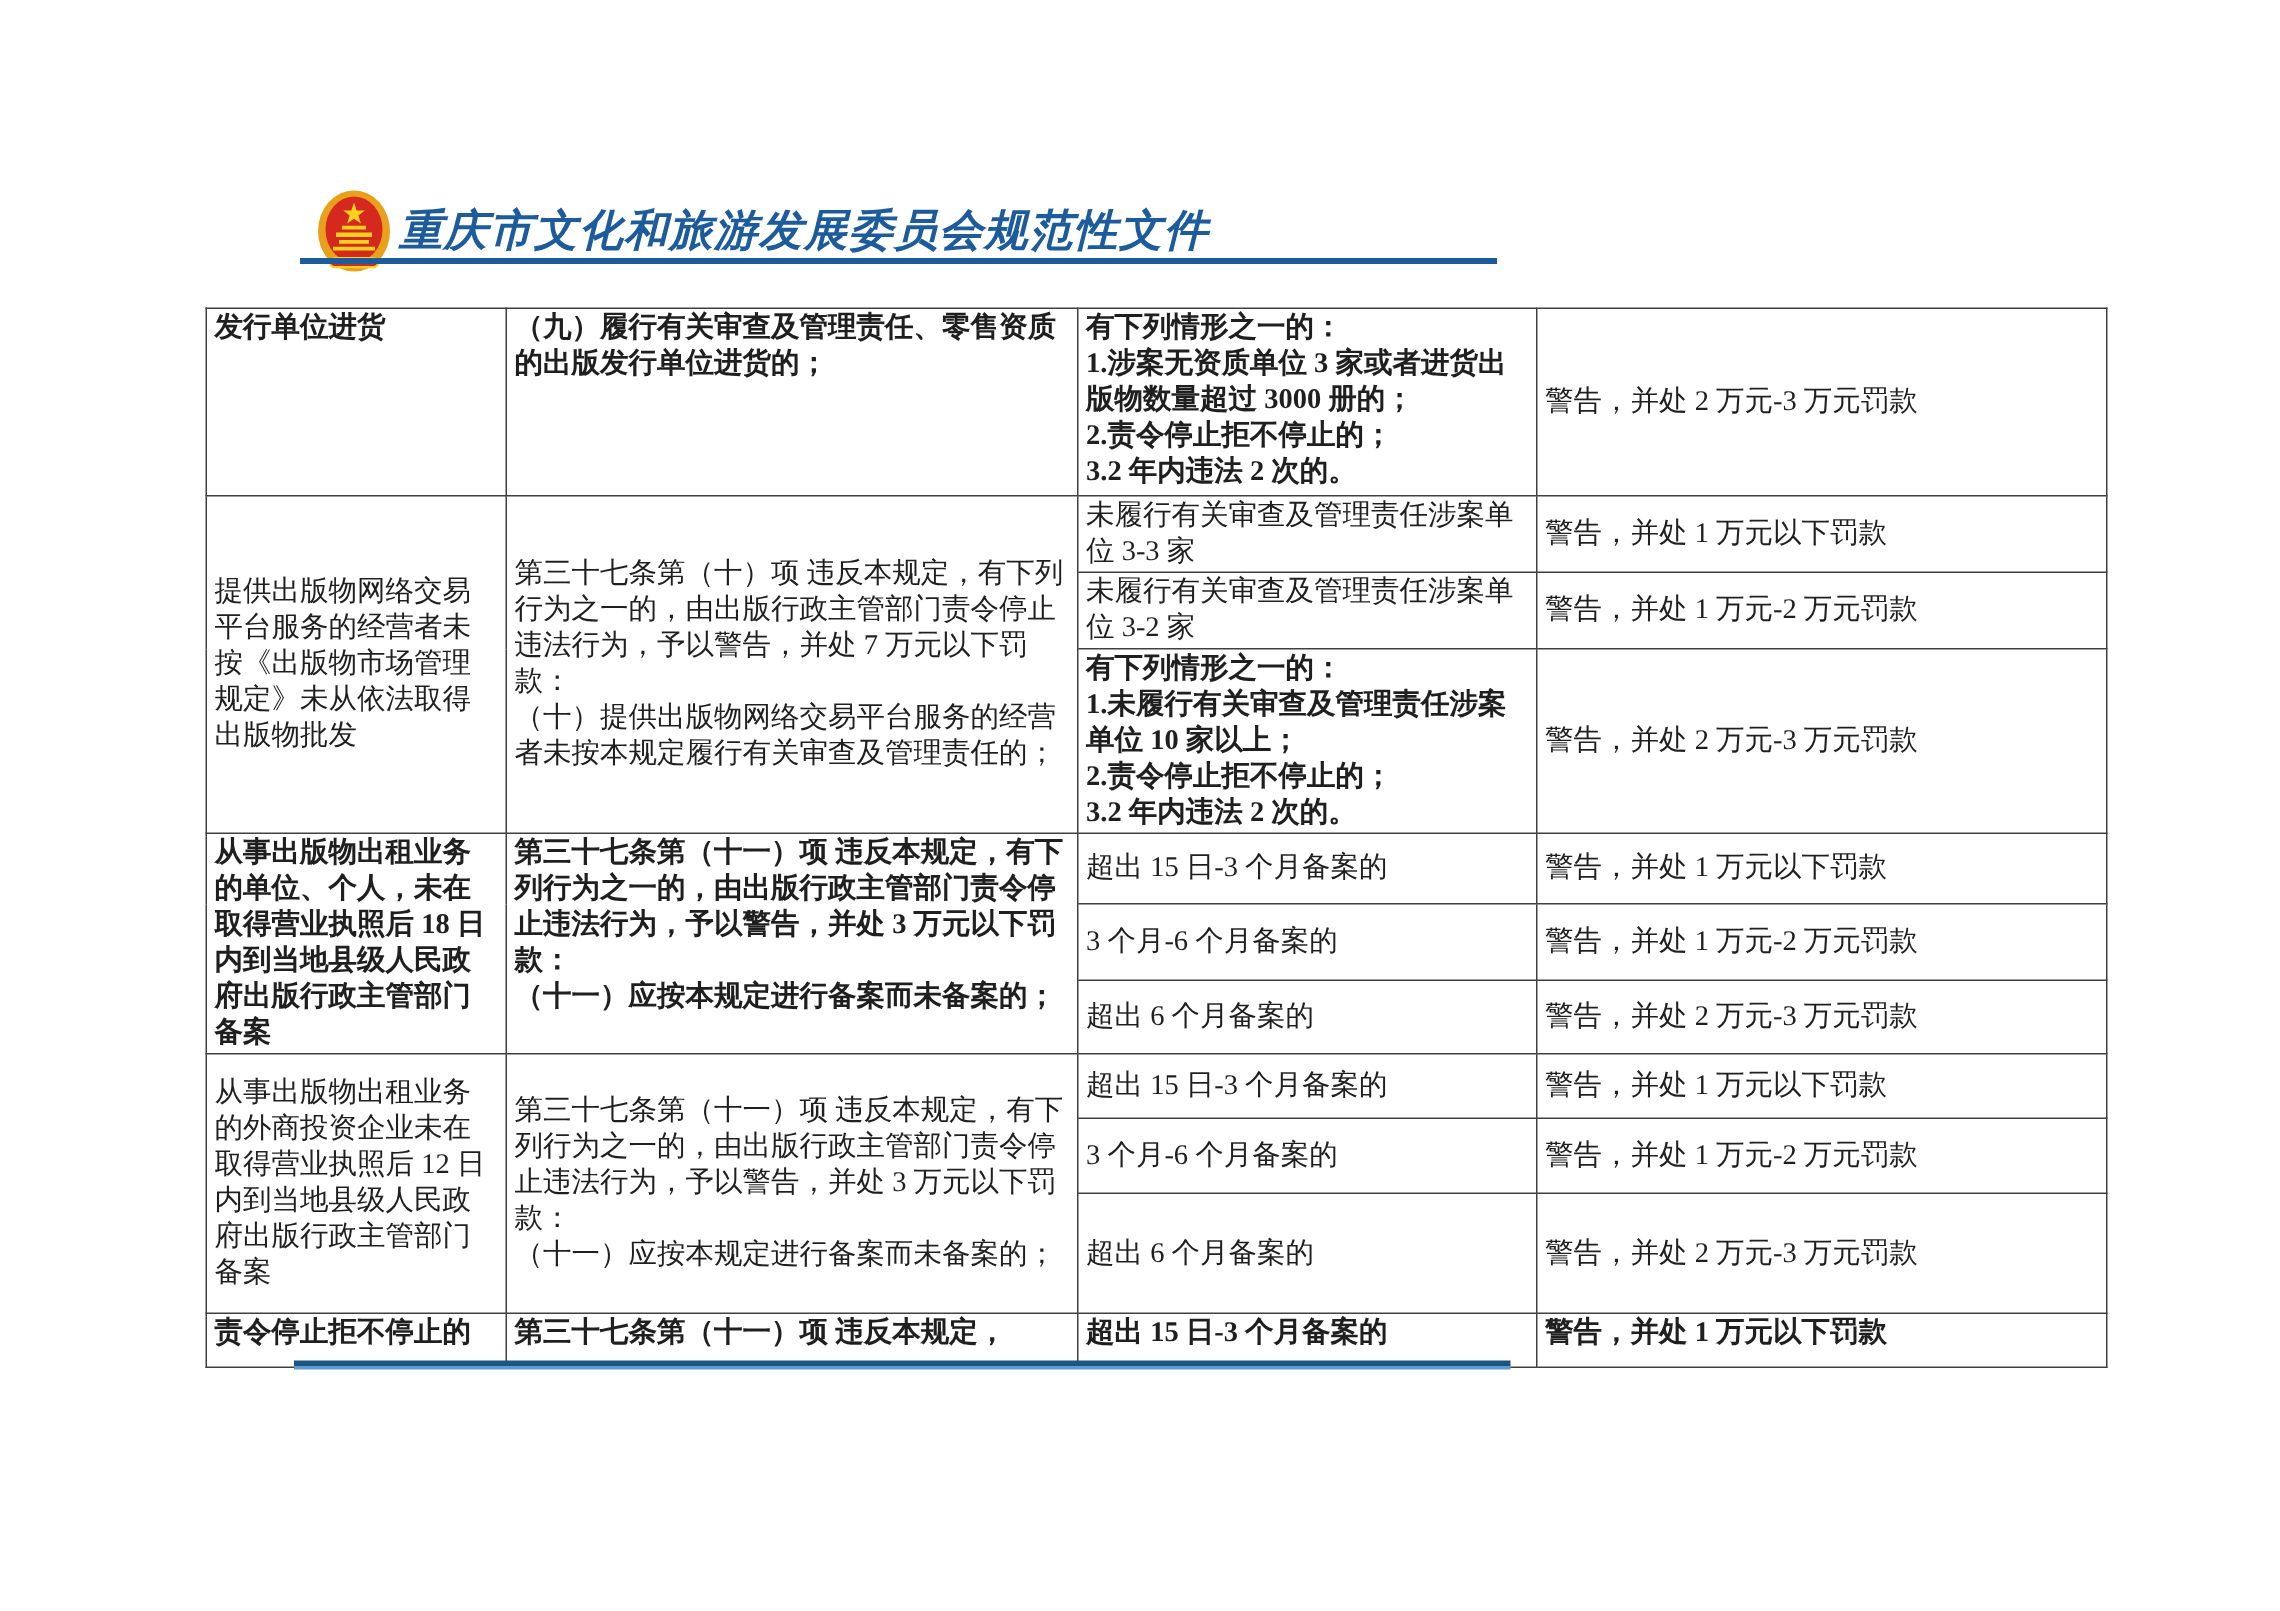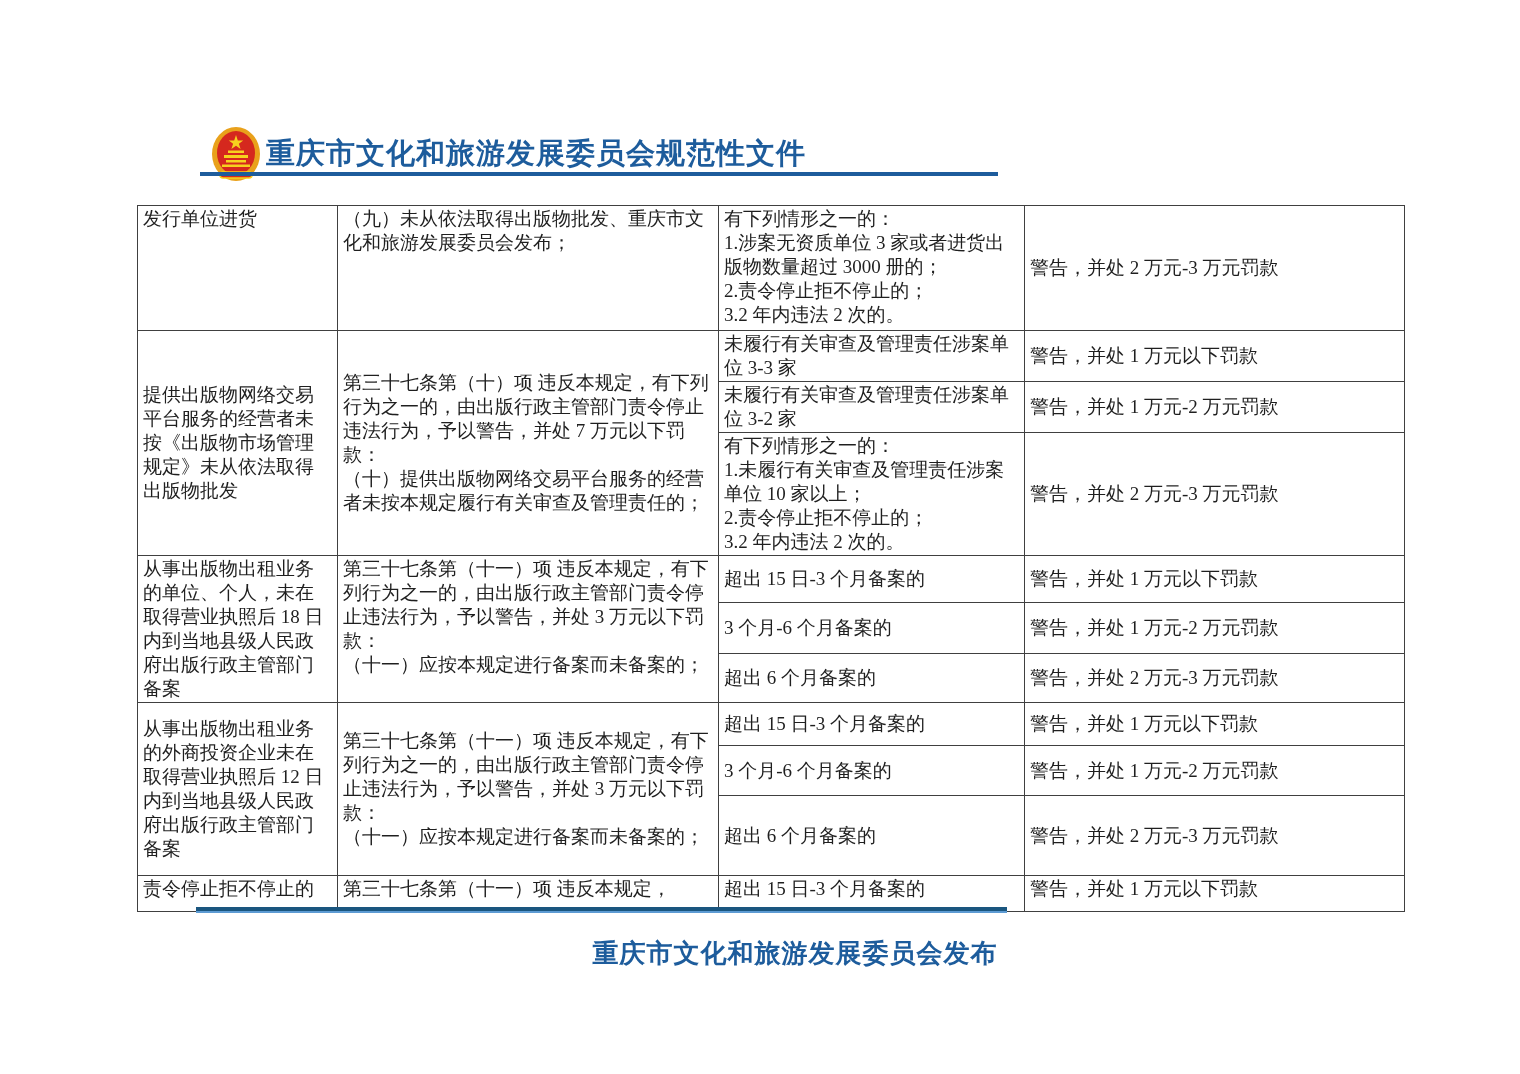--- a/index.html
+++ b/index.html
@@ -1,31 +1,31 @@
 <!DOCTYPE html>
 <html><head>
 <meta charset="utf-8">
 <style>
   html,body{margin:0;padding:0;background:#fff;}
   .page{
     position:relative;width:1520px;height:1074px;background:#ffffff;overflow:hidden;
     font-family:"Liberation Serif","DejaVu Serif",serif;
   }
   
-  .header{position:absolute;left:211px;top:126px;height:56px;display:flex;align-items:center;}
+  .header{position:absolute;left:211px;top:126px;height:56px;display:flex;align-items:center;font-style:italic;}
   .emblem{width:50px;height:56px;flex:0 0 auto;}
   .page-title{font-size:29px;font-weight:bold;color:#1d5c9c;margin-left:5px;letter-spacing:1px;white-space:nowrap;}
   .header-line{position:absolute;left:200px;top:172px;width:798px;height:4px;background:#1d5c9c;}
   
   .doc-table{position:absolute;left:137px;top:205px;width:1267px;border-collapse:collapse;table-layout:fixed;}
   .doc-table td{
     border:1px solid #404040;font-size:19px;line-height:24px;color:#1f1f1f;
     padding:1px 5px;vertical-align:middle;white-space:pre-wrap;word-break:break-all;
   }
-  .v-top{vertical-align:top !important;}
+  .v-top{vertical-align:top !important;font-weight:bold;}
   .h125{height:125px}.h49{height:49px}.h50{height:50px}.h120{height:120px}
   .h47{height:47px}.h51{height:51px}.h43{height:43px}.h80{height:80px}.h36{height:36px}
   
   .footer-line{position:absolute;left:196px;top:907px;width:811px;height:6px;
     background:linear-gradient(to bottom,#1a567f 0px,#1a567f 4px,#5d9bd3 4px,#5d9bd3 6px);}
   .footer-text{position:absolute;left:200px;top:936px;width:1190px;text-align:center;
     font-size:26px;font-weight:bold;color:#1d5c9c;letter-spacing:1px;}
 </style>
 </head>
 <body>
@@ -53,21 +53,21 @@
     <colgroup>
         <col style="width:200px">
         <col style="width:381px">
         <col style="width:306px">
         <col style="width:380px">
       </colgroup>
     <tbody>
 
       <tr class="h125">
         <td class="v-top">发行单位进货</td>
-        <td class="v-top">（九）未从依法取得出版物批发、重庆市文化和旅游发展委员会发布；</td>
+        <td class="v-top">（九）履行有关审查及管理责任、零售资质的出版发行单位进货的；</td>
         <td class="v-top">有下列情形之一的：
 1.涉案无资质单位 3 家或者进货出版物数量超过 3000 册的；
 2.责令停止拒不停止的；
 3.2 年内违法 2 次的。</td>
         <td>警告，并处 2 万元-3 万元罚款</td>
       </tr>
 
       <tr class="h49">
         <td rowspan="3">提供出版物网络交易平台服务的经营者未按《出版物市场管理规定》未从依法取得出版物批发</td>
         <td rowspan="3">第三十七条第（十）项 违反本规定，有下列行为之一的，由出版行政主管部门责令停止违法行为，予以警告，并处 7 万元以下罚款：
@@ -122,15 +122,14 @@
       <tr class="h36">
         <td class="v-top">责令停止拒不停止的</td>
         <td class="v-top">第三十七条第（十一）项 违反本规定，</td>
         <td class="v-top">超出 15 日-3 个月备案的</td>
         <td class="v-top">警告，并处 1 万元以下罚款</td>
       </tr>
     </tbody>
   </table>
 
   <div class="footer-line"></div>
-  <div class="footer-text">重庆市文化和旅游发展委员会发布</div>
 
 </div>
 
 </body></html>

